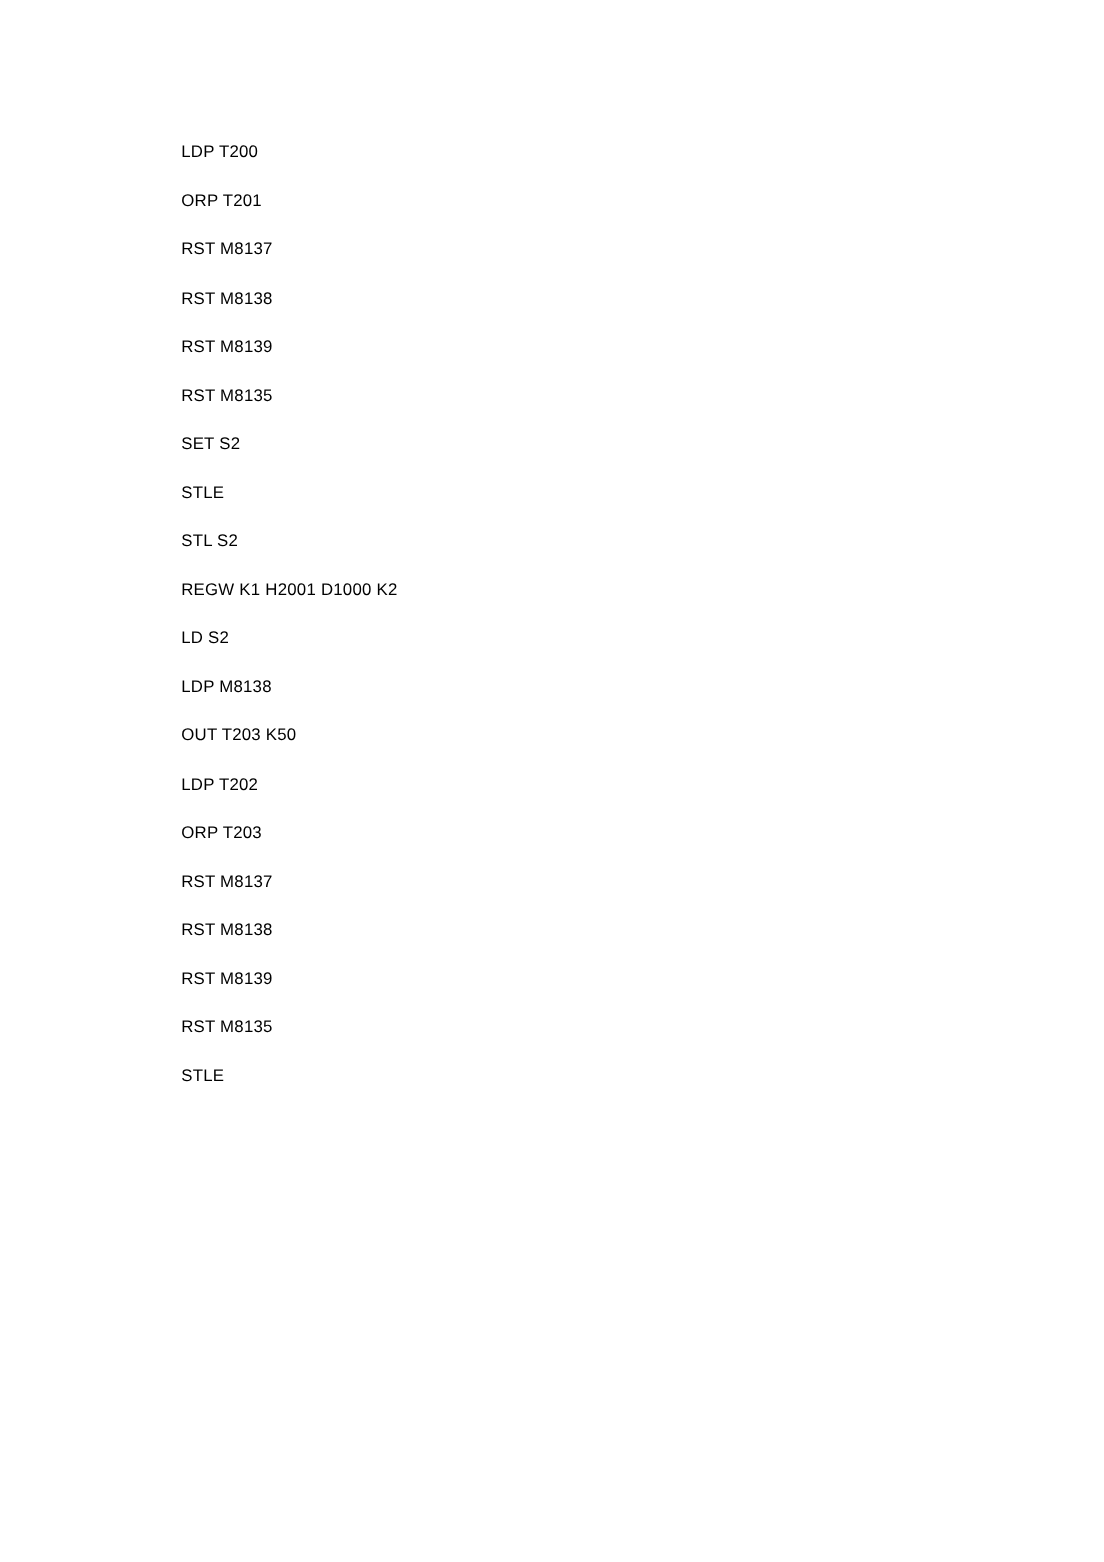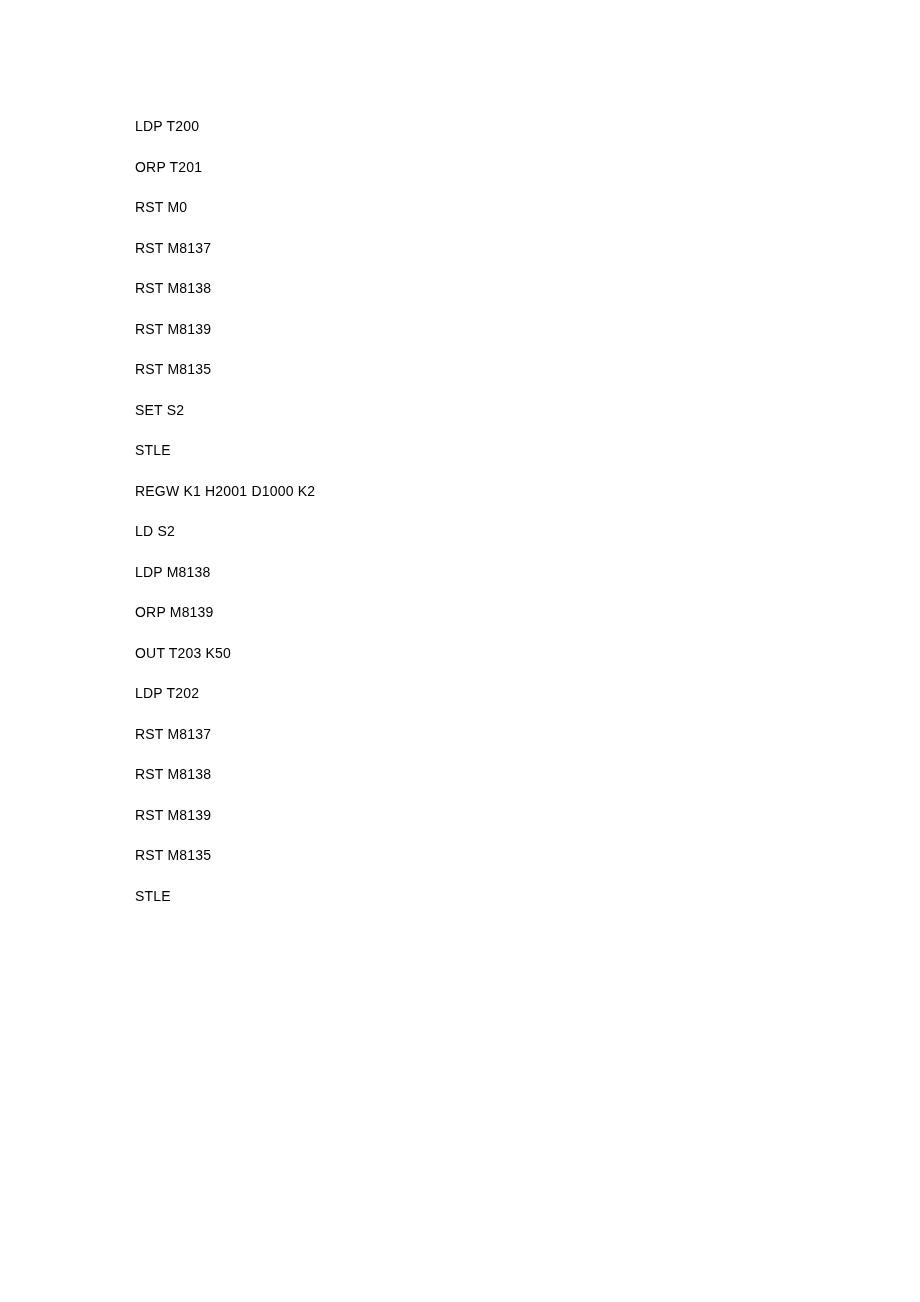--- a/index.html
+++ b/index.html
@@ -13,39 +13,40 @@
       background: #ffffff;
       font-family: Arial, Helvetica, sans-serif;
       font-size: 14px;
       color: #000000;
       padding-top: 118px;
       padding-left: 135px;
     }
     .code-line {
       margin-bottom: 24.5px;
       letter-spacing: 0.2px;
+      margin-left: 16px;
     }
   </style>
 </head>
 <body>
 
 <div id="code-container">
     <div class="code-line">LDP T200</div>
     <div class="code-line">ORP T201</div>
-    <div class="code-line">RST M0</div>
     <div class="code-line">RST M8137</div>
     <div class="code-line">RST M8138</div>
     <div class="code-line">RST M8139</div>
     <div class="code-line">RST M8135</div>
     <div class="code-line">SET S2</div>
     <div class="code-line">STLE</div>
+    <div class="code-line">STL S2</div>
     <div class="code-line">REGW K1 H2001 D1000 K2</div>
     <div class="code-line">LD S2</div>
     <div class="code-line">LDP M8138</div>
-    <div class="code-line">ORP M8139</div>
     <div class="code-line">OUT T203 K50</div>
     <div class="code-line">LDP T202</div>
+    <div class="code-line">ORP T203</div>
     <div class="code-line">RST M8137</div>
     <div class="code-line">RST M8138</div>
     <div class="code-line">RST M8139</div>
     <div class="code-line">RST M8135</div>
     <div class="code-line">STLE</div>
   </div>
 
 </body></html>

